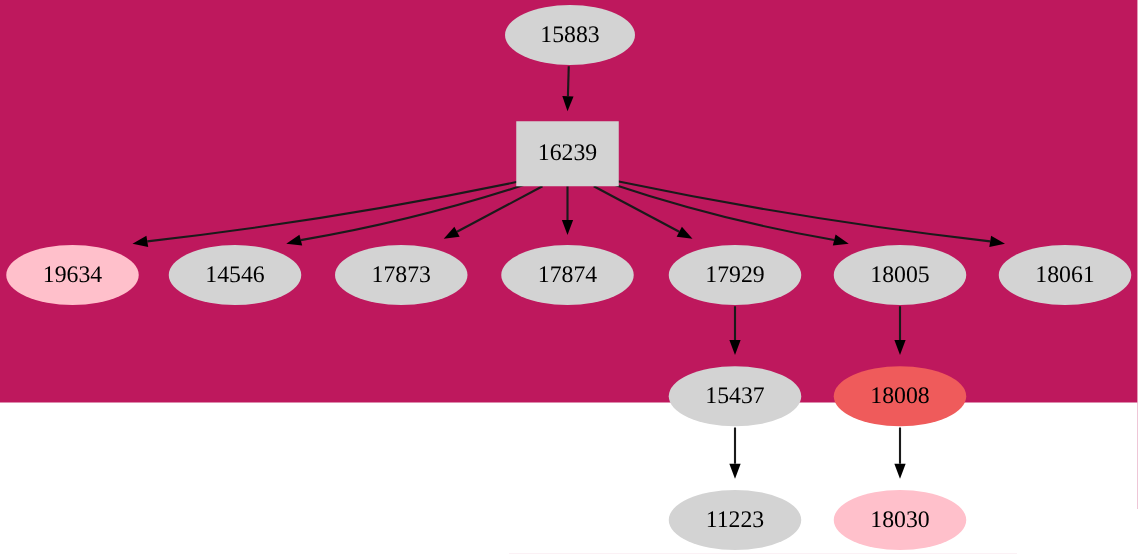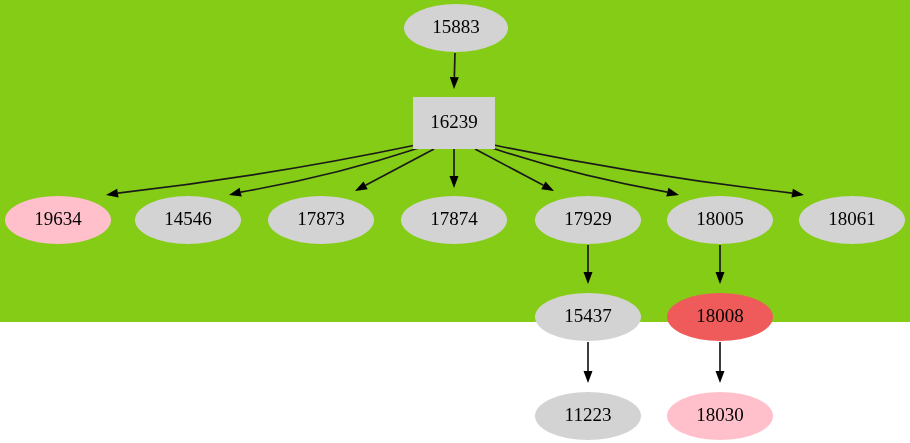--- a/index.html
+++ b/index.html
@@ -10,21 +10,21 @@
   body {
     width: 910px;
     height: 443px;
     font-family: "Liberation Serif", serif;
     overflow: hidden;
   }
   #graph-root {
     position: relative;
     width: 910px;
     height: 322px;
-    background: #84cc16;
+    background: #be185d;
   }
   svg#graph-canvas {
     display: block;
     width: 910px;
     height: 443px;
   }
   .node-shape {
     stroke: none;
   }
   .node-label {

